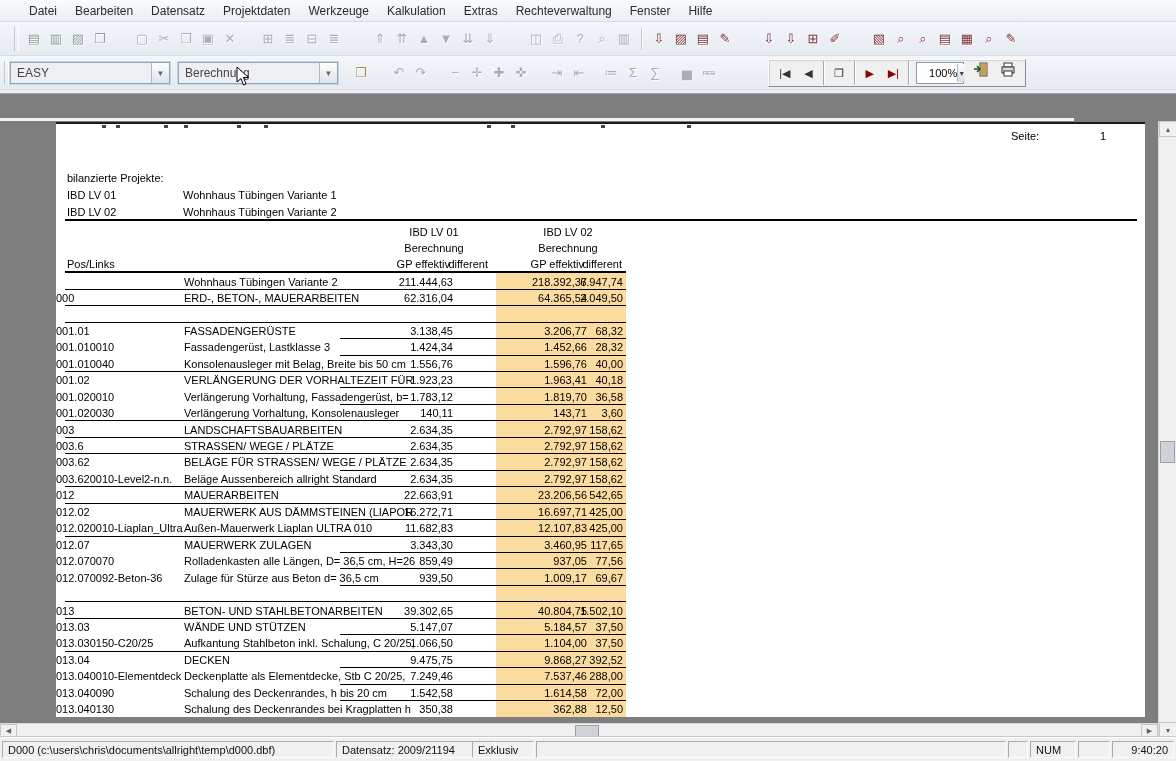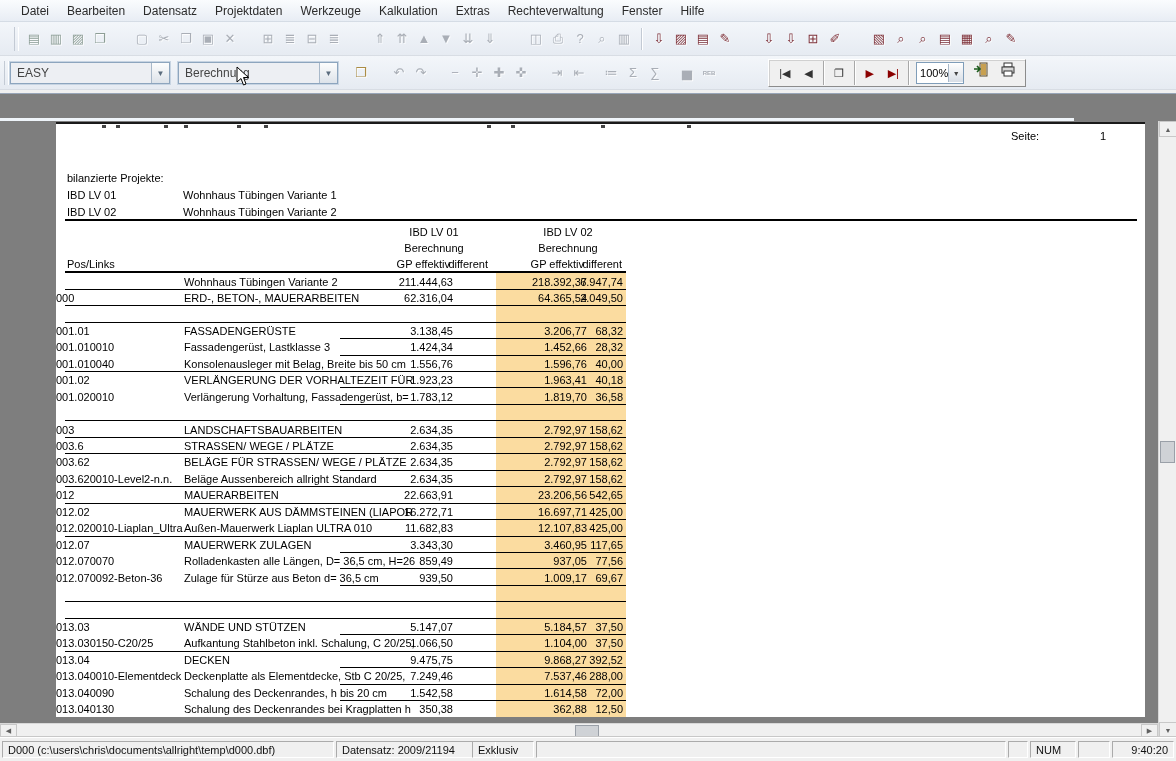--- a/index.html
+++ b/index.html
@@ -2,21 +2,21 @@
 <html><head>
 <meta charset="utf-8">
 <style>
   html,body{margin:0;padding:0;}
   body{width:1176px;height:761px;position:relative;overflow:hidden;
        font-family:"Liberation Sans",sans-serif;background:#F0F0F0;
        -webkit-font-smoothing:none;}
   
   .menubar{position:absolute;left:0;top:0;width:1176px;height:22px;
     background:linear-gradient(#FAFCFE,#E8EDF4);border-bottom:1px solid #D5DCE5;
-    display:flex;align-items:center;padding-left:12px;box-sizing:border-box;}
+    display:flex;align-items:center;padding-left:20px;box-sizing:border-box;}
   .menuitem{font-size:12px;color:#2B2B2B;padding:3px 9px;cursor:default;}
   
   .toolbar{position:absolute;left:0;width:1176px;height:34px;
     background:linear-gradient(#F3F6FA,#E6EBF2);border-bottom:1px solid #D8DDE4;
     display:flex;align-items:center;box-sizing:border-box;}
   #toolbar1{top:22px;padding-left:12px;}
   #toolbar2{top:56px;}
   .grip{width:3px;height:24px;border-left:1px solid #C3CAD4;border-right:1px solid #FFFFFF;margin:0 4px 0 2px;}
   .tbi{display:inline-block;width:22px;height:20px;line-height:20px;text-align:center;
        font-size:13px;text-shadow:1px 1px 0 rgba(255,255,255,.85);cursor:default;}
@@ -31,21 +31,21 @@
   .combo .cbtn{width:17px;height:20px;background:linear-gradient(#FDFDFD,#DDE3EA);
          border-left:1px solid #A8B8C9;font-size:8px;color:#5A6B7D;display:flex;align-items:center;justify-content:center;}
   
   .navbox{position:absolute;left:768px;top:3px;height:28px;width:258px;background:#F0F0F0;
      border:1px solid;border-color:#FFFFFF #8C8C8C #8C8C8C #FFFFFF;box-shadow:1px 1px 0 #D0D0D0 inset;
      display:flex;align-items:center;padding:0 4px;box-sizing:border-box;}
   .navbtn{width:25px;height:22px;line-height:22px;text-align:center;font-size:11px;color:#333;cursor:default;}
   .navbtn.red{color:#8B0000;}
   .navsep{width:1px;height:24px;background:#A8A8A8;box-shadow:1px 0 0 #fff;margin:0 3px;}
   .zoomsel{width:46px;height:20px;border:1px solid #7F9DB9;background:#fff;display:flex;align-items:center;margin:0 4px;}
-  .zoomsel .zval{flex:1;font-size:11px;padding-left:3px;color:#000;}
+  .zoomsel .zval{flex:1;font-size:11px;padding-left:12px;color:#000;}
   .zoomsel .zbtn{width:15px;height:18px;background:linear-gradient(#FDFDFD,#D8DEE6);border-left:1px solid #A8B8C9;
       font-size:7px;display:flex;align-items:center;justify-content:center;color:#444;}
   
   .childwin{position:absolute;left:0;top:93px;width:1176px;height:644px;
      border-top:1px solid #98A5B8;box-sizing:border-box;background:#7E7E7E;}
   .ctitle{position:absolute;left:0;top:0;width:1074px;height:27px;
      background:linear-gradient(#F0F5FA,#D5E1EE);border-bottom:1px solid #6F8096;
      display:flex;align-items:center;box-sizing:border-box;margin-top:24px;}
   .cicon{width:13px;height:15px;background:#fff;border:1px solid #1E6E5E;margin:0 8px 0 10px;position:relative;}
   .cicon:before{content:"";position:absolute;left:2px;top:3px;right:2px;height:1px;background:#9FB9AF;box-shadow:0 3px 0 #9FB9AF,0 6px 0 #9FB9AF;}
@@ -316,20 +316,27 @@
           </div>
           <div class="rule rule-nums" style="top: 265.45px;"></div>
           <div class="trow" style="top: 266.65px;">
             <span class="tcell c-pos">001.020010</span>
             <span class="tcell c-desc">Verlängerung Vorhaltung, Fassadengerüst, b=</span>
             <span class="tcell c-v1">1.783,12</span>
             <span class="tcell c-v2">1.819,70</span>
             <span class="tcell c-v3">36,58</span>
           </div>
           <div class="rule rule-nums" style="top: 281.9px;"></div>
+          <div class="trow" style="top: 283.1px;">
+            <span class="tcell c-pos">001.020030</span>
+            <span class="tcell c-desc">Verlängerung Vorhaltung, Konsolenausleger</span>
+            <span class="tcell c-v1">140,11</span>
+            <span class="tcell c-v2">143,71</span>
+            <span class="tcell c-v3">3,60</span>
+          </div>
           <div class="rule rule-full" style="top: 298.35px;"></div>
           <div class="trow" style="top: 299.55px;">
             <span class="tcell c-pos">003</span>
             <span class="tcell c-desc">LANDSCHAFTSBAUARBEITEN</span>
             <span class="tcell c-v1">2.634,35</span>
             <span class="tcell c-v2">2.792,97</span>
             <span class="tcell c-v3">158,62</span>
           </div>
           <div class="rule rule-full" style="top: 314.8px;"></div>
           <div class="trow" style="top: 316px;">
@@ -398,20 +405,27 @@
           <div class="rule rule-nums" style="top: 446.4px;"></div>
           <div class="trow" style="top: 447.6px;">
             <span class="tcell c-pos">012.070092-Beton-36</span>
             <span class="tcell c-desc">Zulage für Stürze aus Beton d= 36,5 cm</span>
             <span class="tcell c-v1">939,50</span>
             <span class="tcell c-v2">1.009,17</span>
             <span class="tcell c-v3">69,67</span>
           </div>
           <div class="rule rule-nums" style="top: 462.85px;"></div>
           <div class="rule rule-full" style="top: 479.3px;"></div>
+          <div class="trow" style="top: 480.5px;">
+            <span class="tcell c-pos">013</span>
+            <span class="tcell c-desc">BETON- UND STAHLBETONARBEITEN</span>
+            <span class="tcell c-v1">39.302,65</span>
+            <span class="tcell c-v2">40.804,75</span>
+            <span class="tcell c-v3">1.502,10</span>
+          </div>
           <div class="rule rule-full" style="top: 495.75px;"></div>
           <div class="trow" style="top: 496.95px;">
             <span class="tcell c-pos">013.03</span>
             <span class="tcell c-desc">WÄNDE UND STÜTZEN</span>
             <span class="tcell c-v1">5.147,07</span>
             <span class="tcell c-v2">5.184,57</span>
             <span class="tcell c-v3">37,50</span>
           </div>
           <div class="rule rule-nums" style="top: 512.2px;"></div>
           <div class="trow" style="top: 513.4px;">

